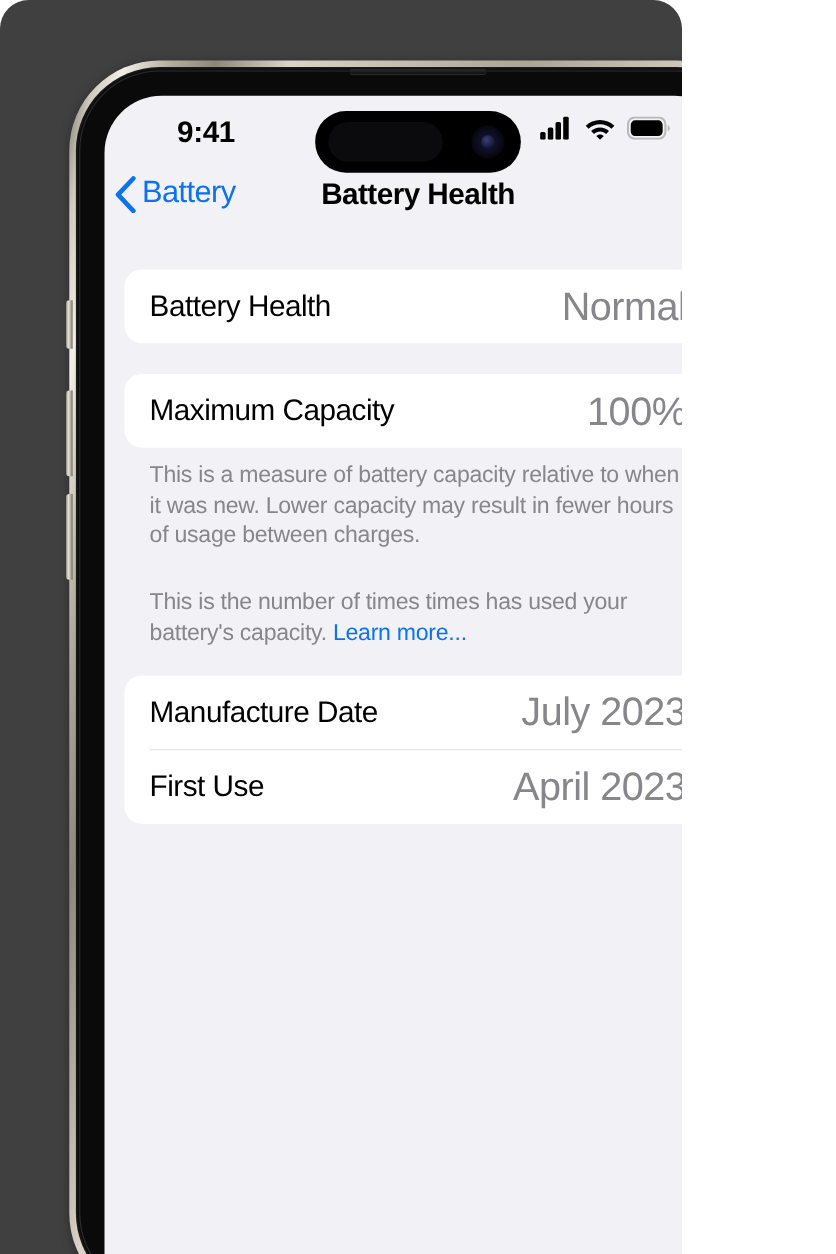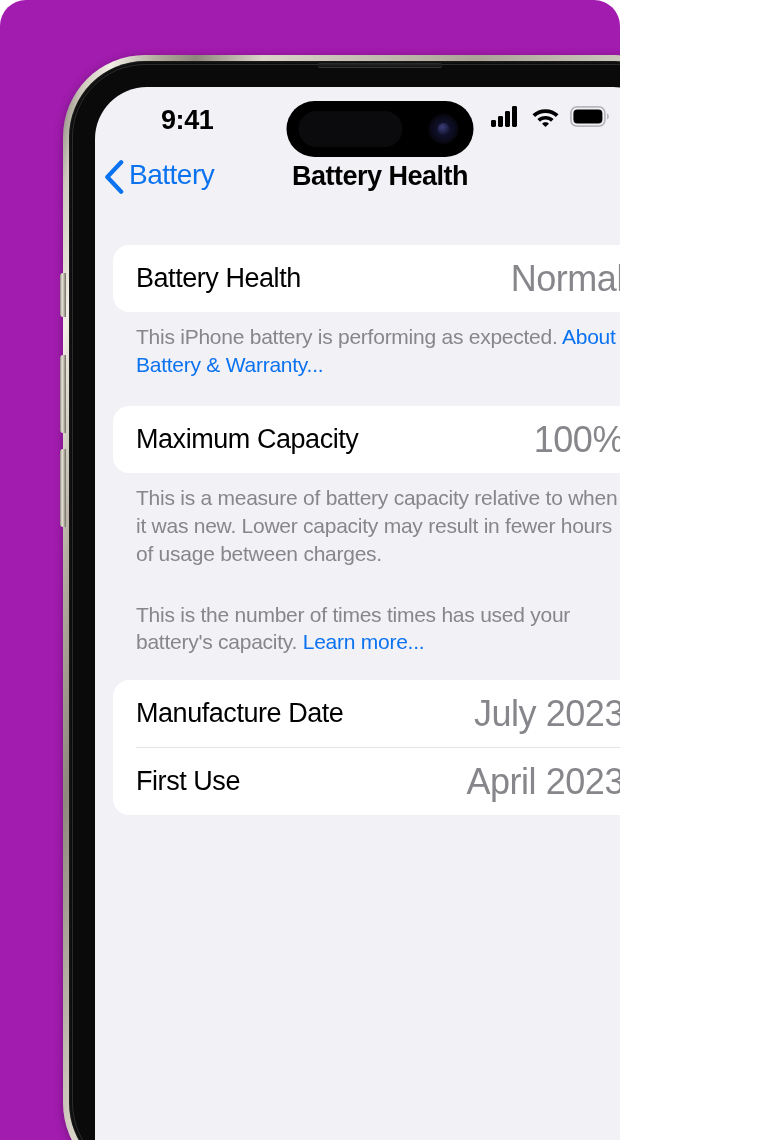--- a/index.html
+++ b/index.html
@@ -14,21 +14,21 @@
     font-family: "Liberation Sans", sans-serif;
     -webkit-font-smoothing: antialiased;
   }
 
   
   .page {
     position: absolute;
     left: 0; top: 0;
     width: 620px;
     height: 1140px;
-    background: #a21caf;
+    background: #404040;
     border-top-left-radius: 26px;
     border-top-right-radius: 26px;
     overflow: hidden;
   }
 
   
   .device {
     position: absolute;
     left: 63px;
     top: 55px;
@@ -314,23 +314,20 @@
       <div class="content">
 
         <div class="top-gap"></div>
 
         <div class="card">
           <div class="row">
             <span class="row-label">Battery Health</span>
             <span class="row-value">Normal</span>
           </div>
         </div>
-        <div class="footnote">
-          <span>This iPhone battery is performing as expected. </span><a href="#">About Battery &amp; Warranty...</a>
-        </div>
 
         <div class="gap-28"></div>
 
         <div class="card">
           <div class="row">
             <span class="row-label">Maximum Capacity</span>
             <span class="row-value">100%</span>
           </div>
         </div>
         <div class="footnote">This is a measure of battery capacity relative to when it was new. Lower capacity may result in fewer hours of usage between charges.</div>

